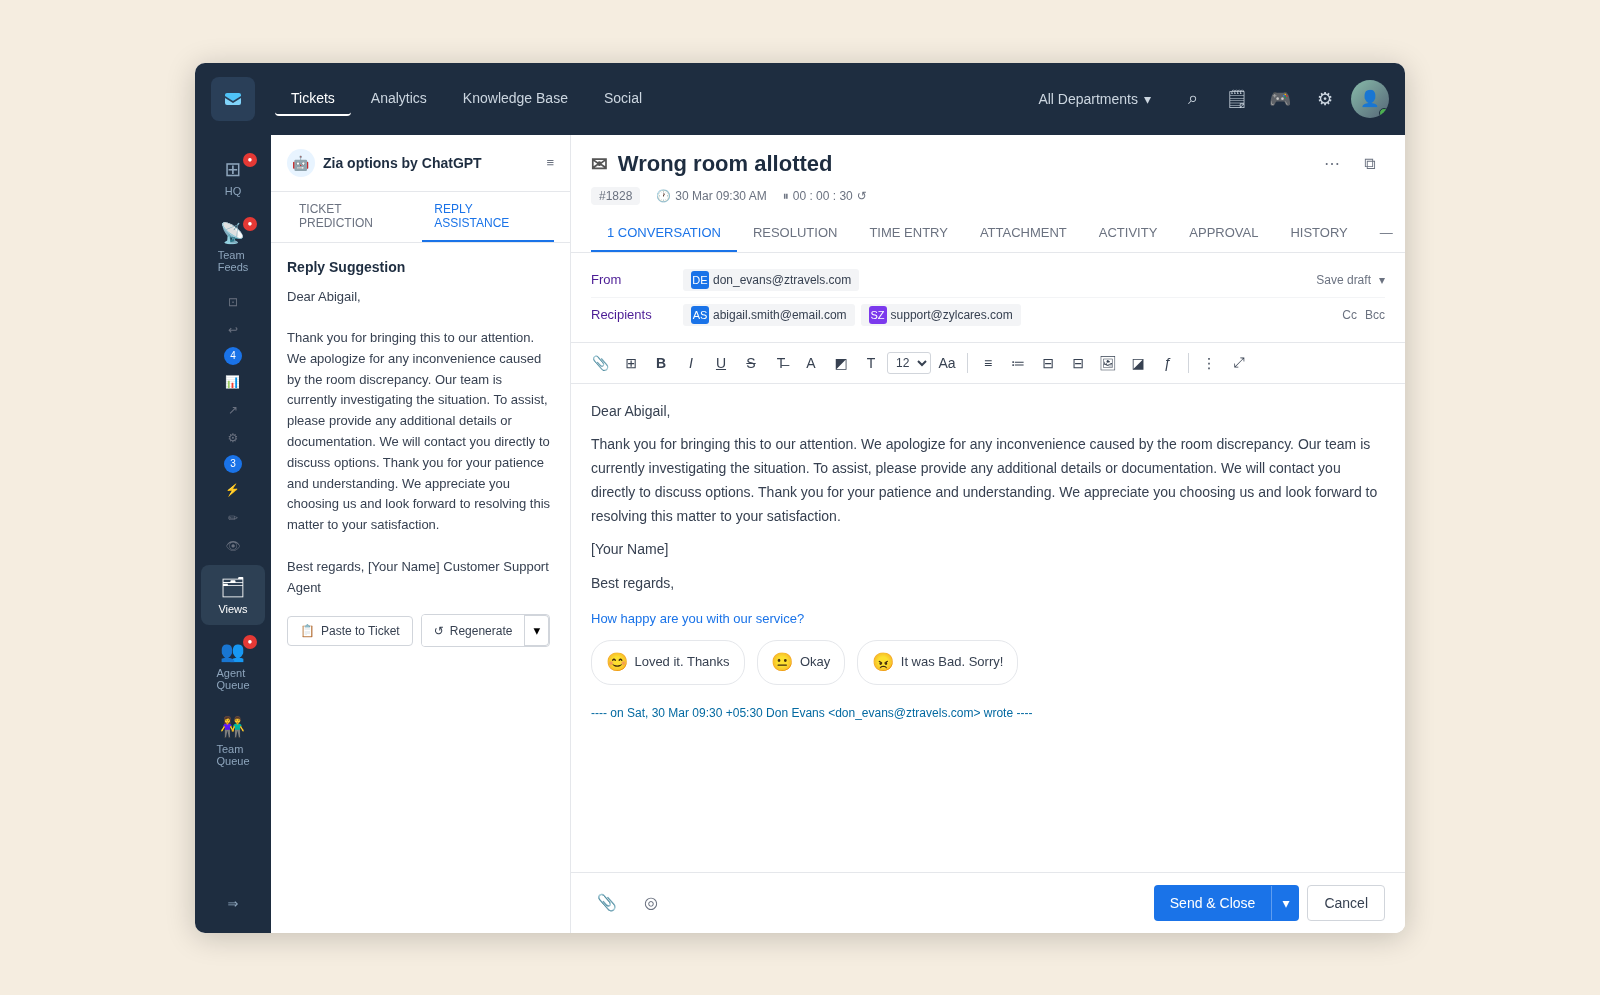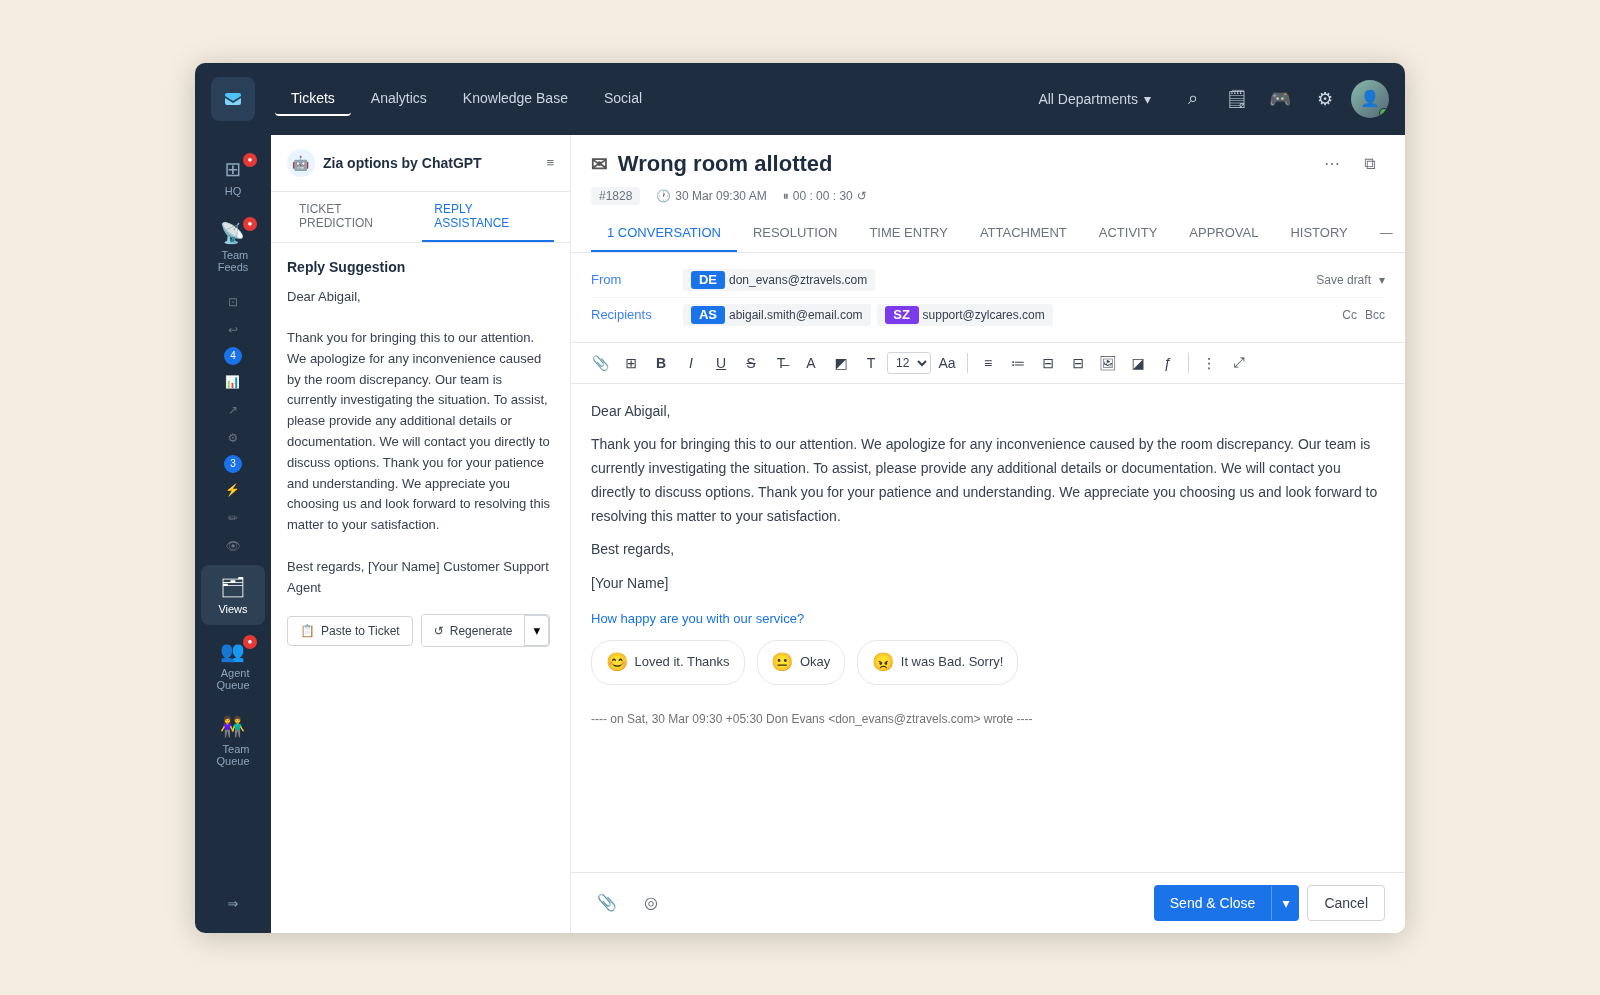--- a/index.html
+++ b/index.html
@@ -143,21 +143,21 @@
       cursor: pointer;
       color: #8ea5bc;
       position: relative;
       gap: 4px;
     }
     .sidebar-item.active {
       background: #2d4054;
       color: #fff;
     }
     .sidebar-item .icon { font-size: 20px; }
-    .sidebar-item .label { font-size: 11px; text-align: right; }
+    .sidebar-item .label { font-size: 11px; text-align: left; }
     .sidebar-item .badge {
       position: absolute;
       top: 6px;
       right: 8px;
       width: 14px;
       height: 14px;
       background: #e53935;
       border-radius: 50%;
       font-size: 8px;
       color: #fff;
@@ -358,51 +358,51 @@
       display: flex;
       align-items: center;
       gap: 12px;
       padding: 6px 0;
       border-bottom: 1px solid #f3f4f6;
     }
     .compose-field-row:last-child { border-bottom: none; }
     .field-label {
       width: 80px;
       font-size: 13px;
-      color: #3b82f6;
+      color: #4c1d95;
       flex-shrink: 0;
     }
     .field-chips {
       display: flex;
       gap: 6px;
       align-items: center;
       flex-wrap: wrap;
       flex: 1;
     }
     .email-chip {
       display: flex;
       align-items: center;
       gap: 4px;
       background: #f3f4f6;
       border-radius: 3px;
       padding: 2px 8px;
       font-size: 12px;
       color: #374151;
     }
     .chip-abbr {
-      width: 34px;
+      width: 18px;
       height: 18px;
       border-radius: 3px;
       background: #1a73e8;
       color: #fff;
-      font-size: 13px;
-      display: flex;
-      align-items: center;
-      justify-content: center;
-      font-weight: 700;
+      font-size: 11px;
+      display: flex;
+      align-items: center;
+      justify-content: center;
+      font-weight: 400;
     }
     .chip-abbr.sz { background: #7c3aed; }
     .field-actions {
       margin-left: auto;
       display: flex;
       gap: 8px;
       color: #6b7280;
       font-size: 12px;
     }
     
@@ -471,22 +471,22 @@
       padding: 6px 14px;
       border: 1px solid #e5e7eb;
       border-radius: 20px;
       cursor: pointer;
       font-size: 13px;
       color: #374151;
     }
     .sat-emoji { font-size: 18px; }
     .compose-footer-text {
       font-size: 12px;
-      color: #737373;
-      margin-top: 24px;
+      color: #0369a1;
+      margin-top: 18px;
     }
     
     .compose-bottom-bar {
       display: flex;
       align-items: center;
       justify-content: space-between;
       padding: 12px 20px;
       border-top: 1px solid #e5e7eb;
       background: #fff;
     }
@@ -781,22 +781,22 @@
           <button class="toolbar-btn">◪</button>
           <button class="toolbar-btn">ƒ</button>
           <div class="toolbar-divider"></div>
           <button class="toolbar-btn">⋮</button>
           <button class="toolbar-btn">⤢</button>
         </div>
 
         <div class="compose-body">
           <p>Dear Abigail,</p>
           <p>Thank you for bringing this to our attention. We apologize for any inconvenience caused by the room discrepancy. Our team is currently investigating the situation. To assist, please provide any additional details or documentation. We will contact you directly to discuss options. Thank you for your patience and understanding. We appreciate you choosing us and look forward to resolving this matter to your satisfaction.</p>
+          <p>[Your Name]</p>
           <p>Best regards,</p>
-          <p>[Your Name]</p>
           <div class="satisfaction-section">
             <div class="satisfaction-question">How happy are you with our service?</div>
             <div class="satisfaction-options">
               <div class="sat-option">
                 <span class="sat-emoji">😊</span>
                 <span>Loved it. Thanks</span>
               </div>
               <div class="sat-option">
                 <span class="sat-emoji">😐</span>
                 <span>Okay</span>

